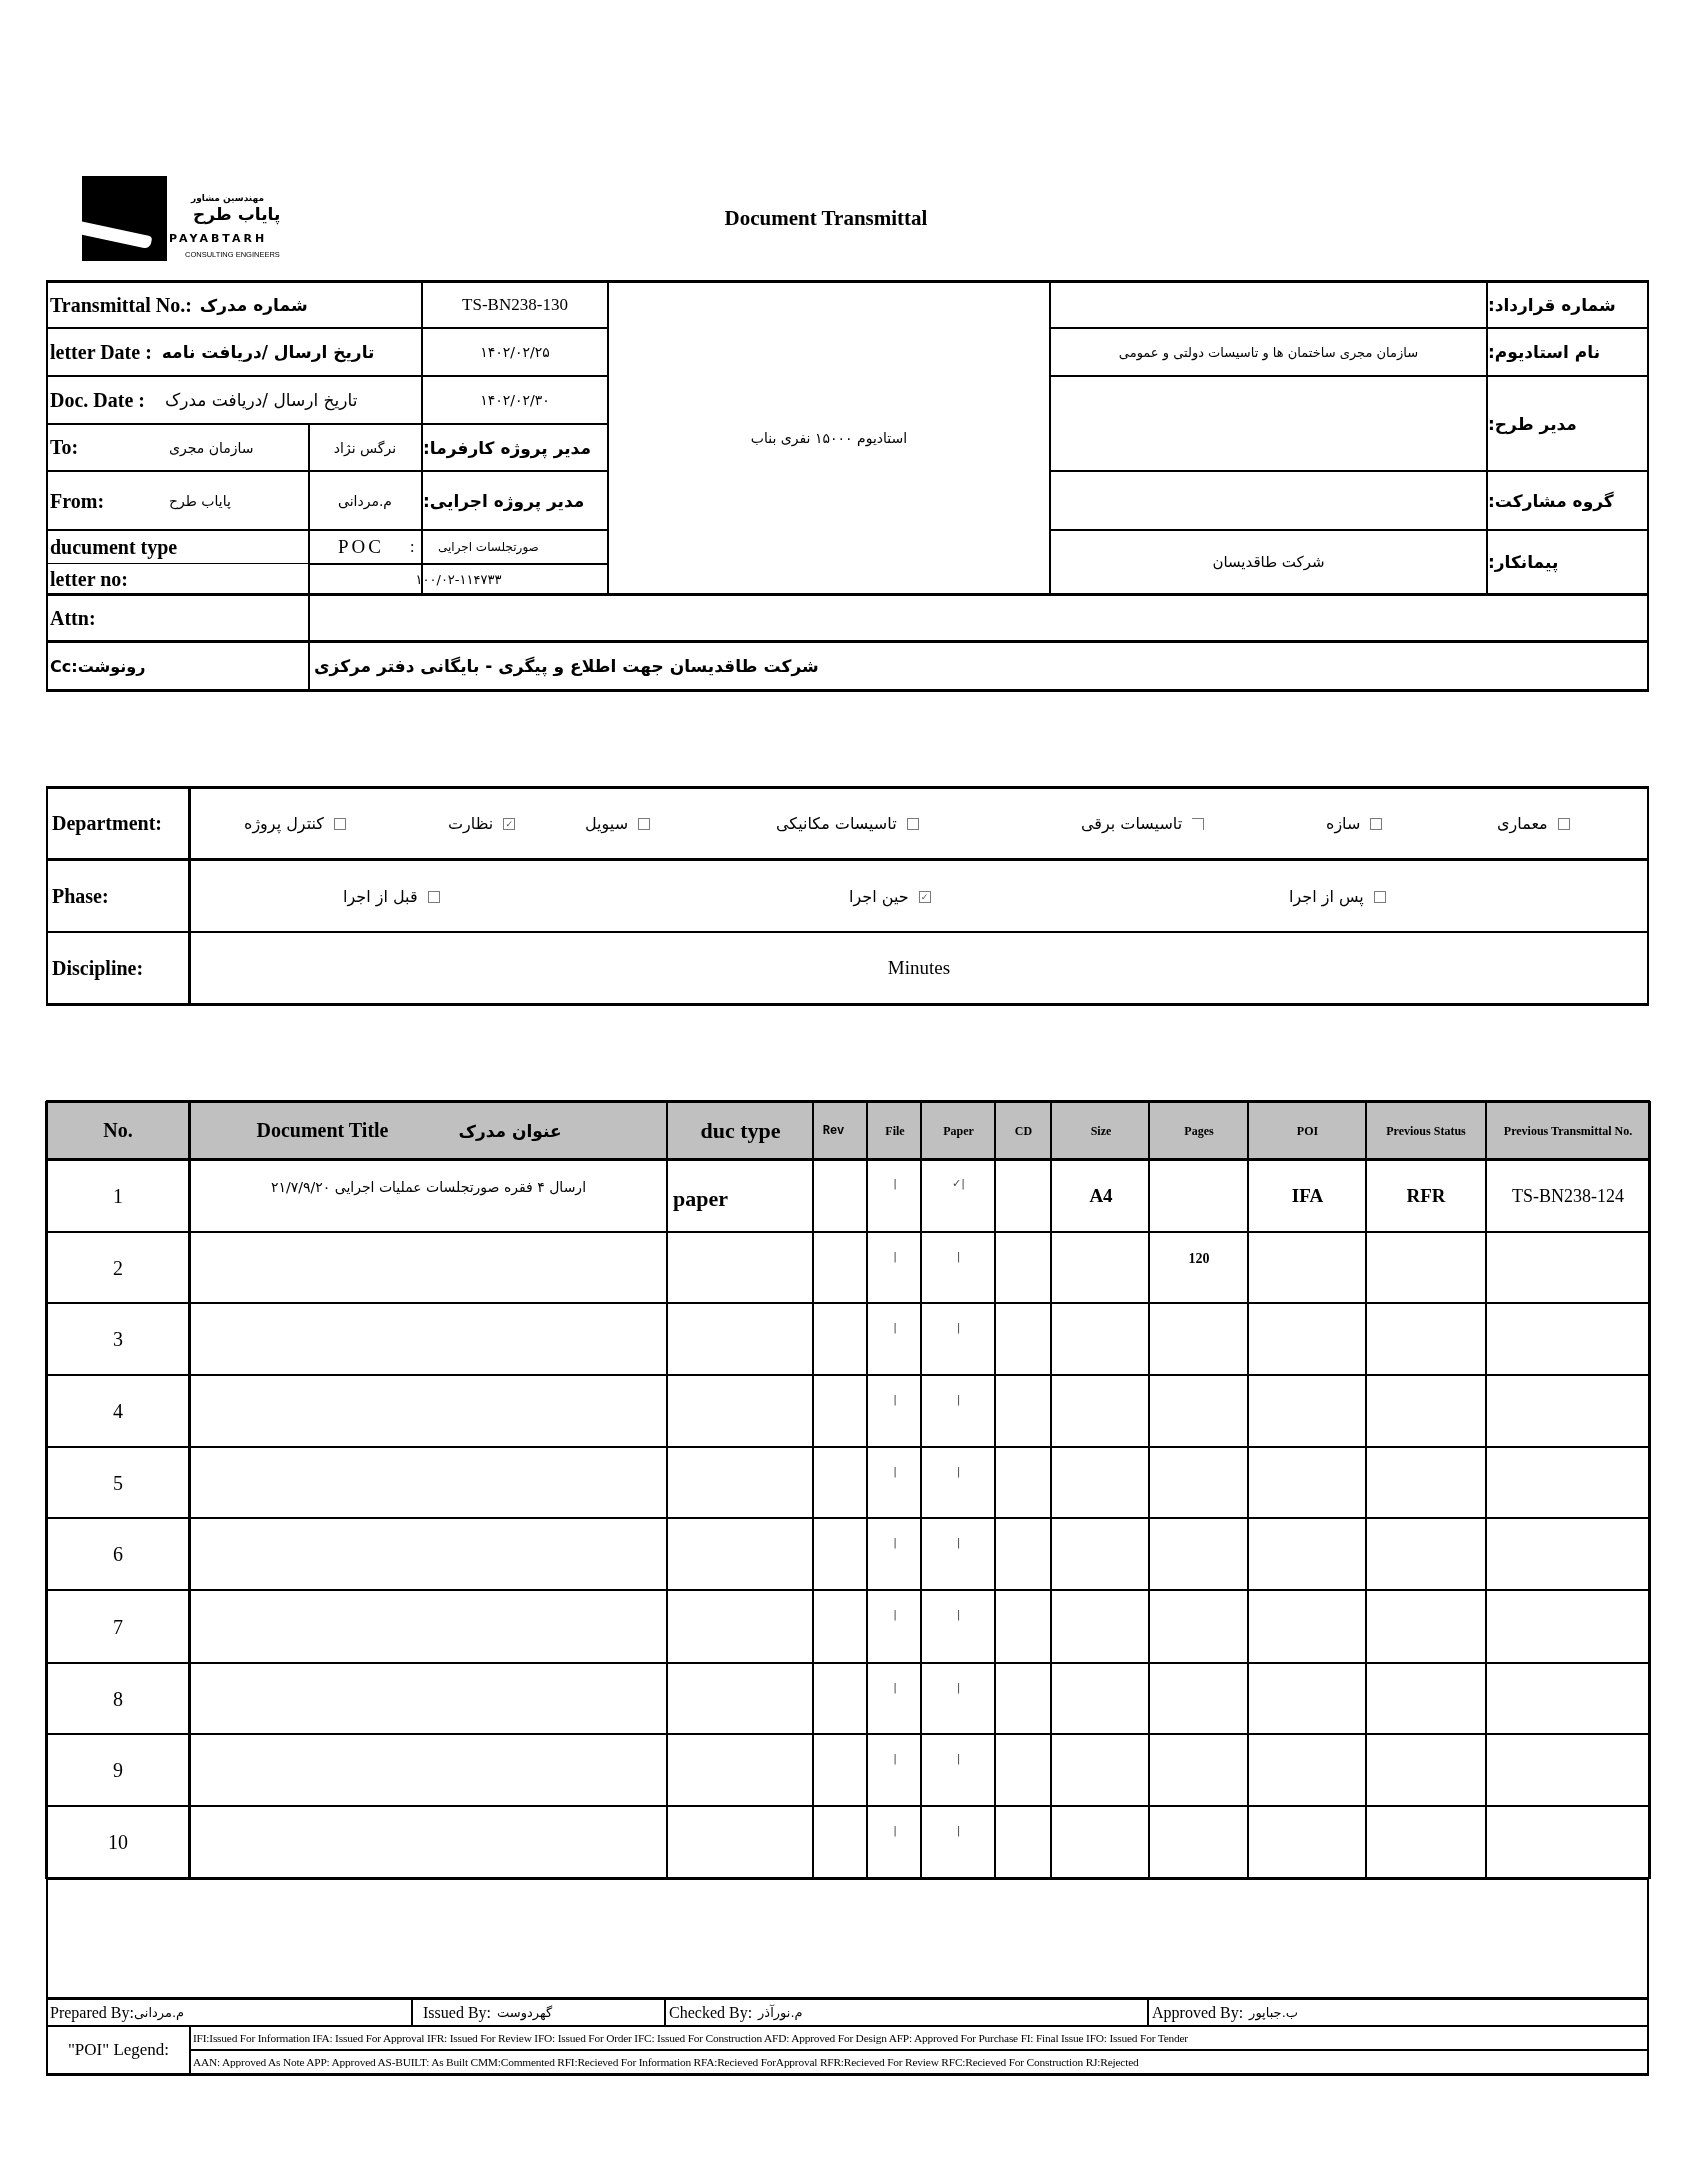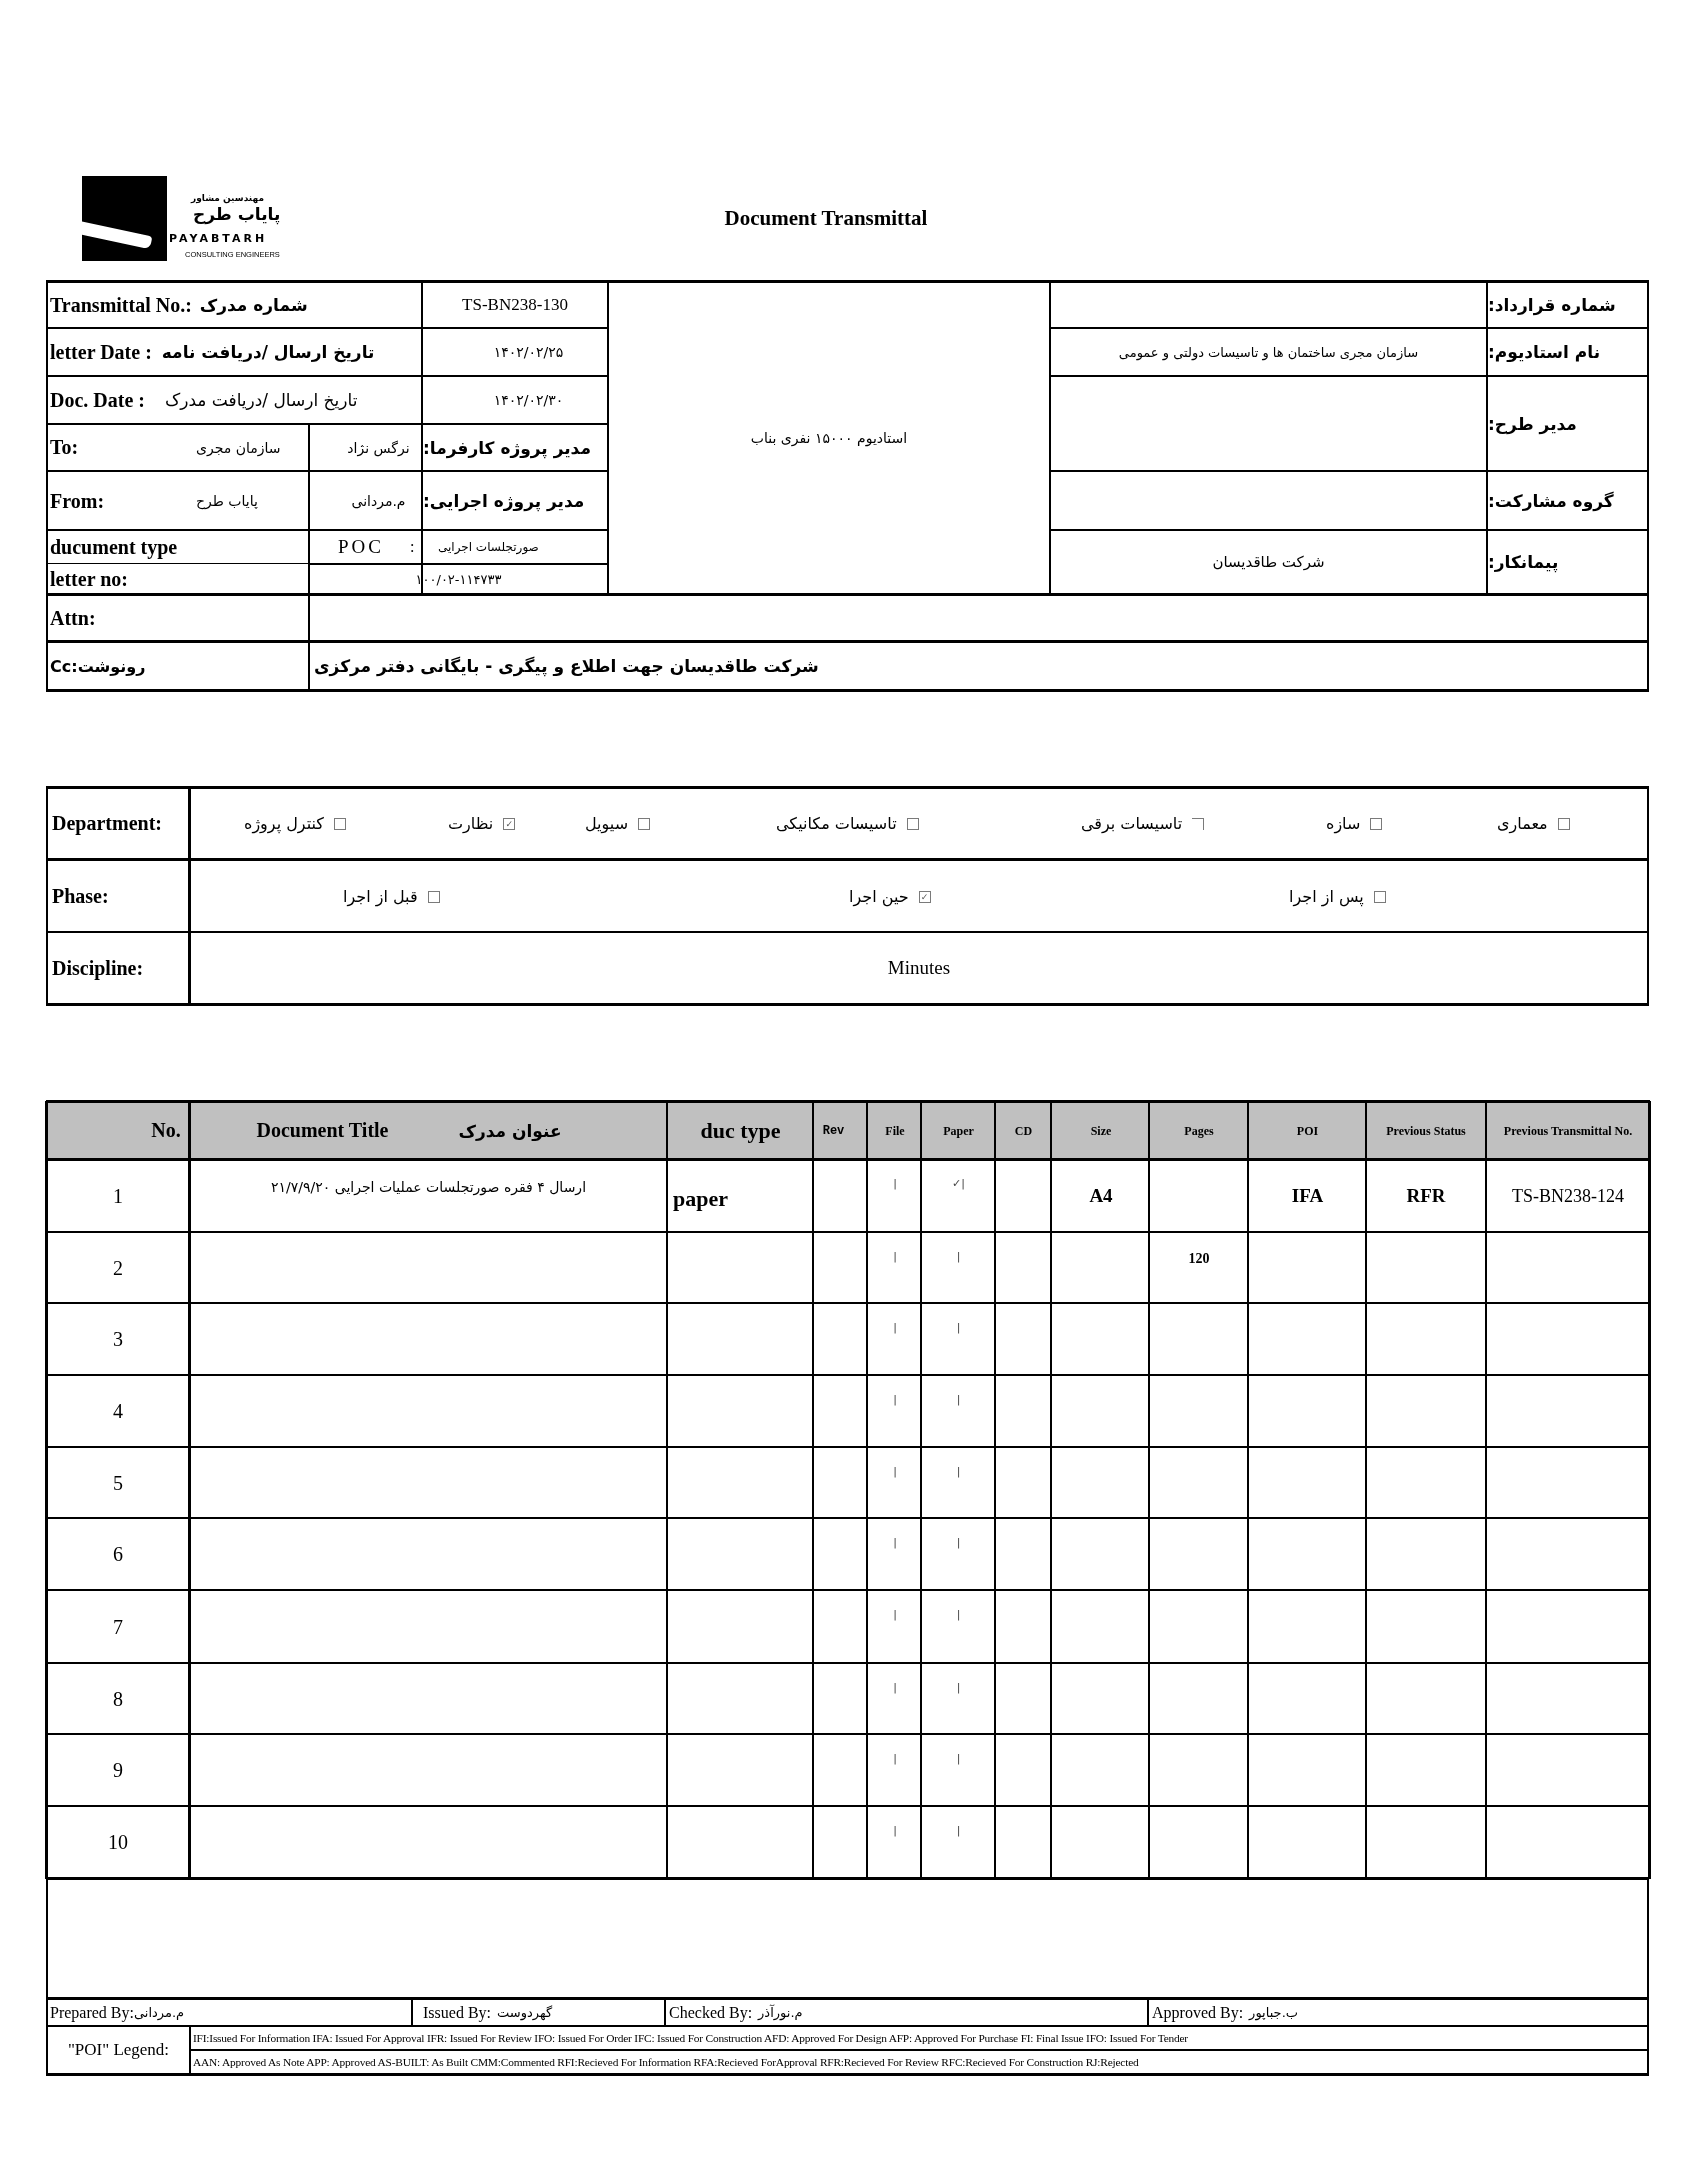--- a/index.html
+++ b/index.html
@@ -23,21 +23,21 @@
   
   .cell { position: absolute; box-sizing: border-box; display: flex; align-items: center; overflow: hidden; white-space: nowrap; }
   .hl { position: absolute; background: #000; }
   .center { justify-content: center; text-align: center; }
   .right { justify-content: flex-end; }
   .left { justify-content: flex-start; }
 
   .lbl-en { font-weight: bold; font-size: 20px; }
   .lbl-fa { font-size: 17px; font-weight: bold; }
   .val { font-size: 17px; }
-  .val-fa { font-size: 14px; padding-left: 27px; }
+  .val-fa { font-size: 14px; }
 
   .chk { display: inline-block; width: 12px; height: 12px; border: 1px solid #7a7a7a; box-sizing: border-box;
          font-size: 9px; line-height: 10px; text-align: center; color: #555; vertical-align: middle; font-family: "DejaVu Sans", sans-serif; }
   .chk.partial { border-left: none; border-bottom: none; }
   .opt { position: absolute; display: flex; align-items: center; gap: 10px; font-size: 16px; white-space: nowrap; }
 
   .th { background: #c0c0c0; font-weight: bold; }
   .th-small { font-size: 12px; font-weight: bold; line-height: 18px; white-space: normal; }
   .tick { font-family: "DejaVu Sans", sans-serif; font-size: 11px; color: #444; }
 
@@ -227,21 +227,21 @@
     <div class="hl" style="left:46px;top:1231px;width:1604px;height:2px;"></div>
     <div class="hl" style="left:46px;top:1302px;width:1604px;height:2px;"></div>
     <div class="hl" style="left:46px;top:1374px;width:1604px;height:2px;"></div>
     <div class="hl" style="left:46px;top:1446px;width:1604px;height:2px;"></div>
     <div class="hl" style="left:46px;top:1517px;width:1604px;height:2px;"></div>
     <div class="hl" style="left:46px;top:1589px;width:1604px;height:2px;"></div>
     <div class="hl" style="left:46px;top:1662px;width:1604px;height:2px;"></div>
     <div class="hl" style="left:46px;top:1733px;width:1604px;height:2px;"></div>
     <div class="hl" style="left:46px;top:1805px;width:1604px;height:2px;"></div>
     <div class="hl" style="left:46px;top:1877px;width:1604px;height:2px;"></div>
-    <div class="cell center" style="left:48px;top:1103px;width:140px;height:55px;font-weight:bold;font-size:20px;margin-left:48px;">No.</div>
+    <div class="cell center" style="left:48px;top:1103px;width:140px;height:55px;font-weight:bold;font-size:20px;">No.</div>
     <div class="cell center" style="left:191px;top:1103px;width:436px;height:55px;font-weight:bold;font-size:20px;gap:70px;">
       <span>Document Title</span>
       <span class="fa" style="font-size: 17px;">عنوان مدرک</span>
     </div>
     <div class="cell center" style="left:669px;top:1103px;width:143px;height:55px;font-weight:bold;font-size:22px;">duc type</div>
     <div class="cell center th-small" style="left:815px;top:1103px;width:37px;height:55px;font-family:Liberation Mono, monospace;">Rev</div>
     <div class="cell center th-small" style="left:869px;top:1103px;width:52px;height:55px;">File</div>
     <div class="cell center th-small" style="left:923px;top:1103px;width:71px;height:55px;">Paper</div>
     <div class="cell center th-small" style="left:997px;top:1103px;width:53px;height:55px;">CD</div>
     <div class="cell center th-small" style="left:1053px;top:1103px;width:96px;height:55px;">Size</div>

